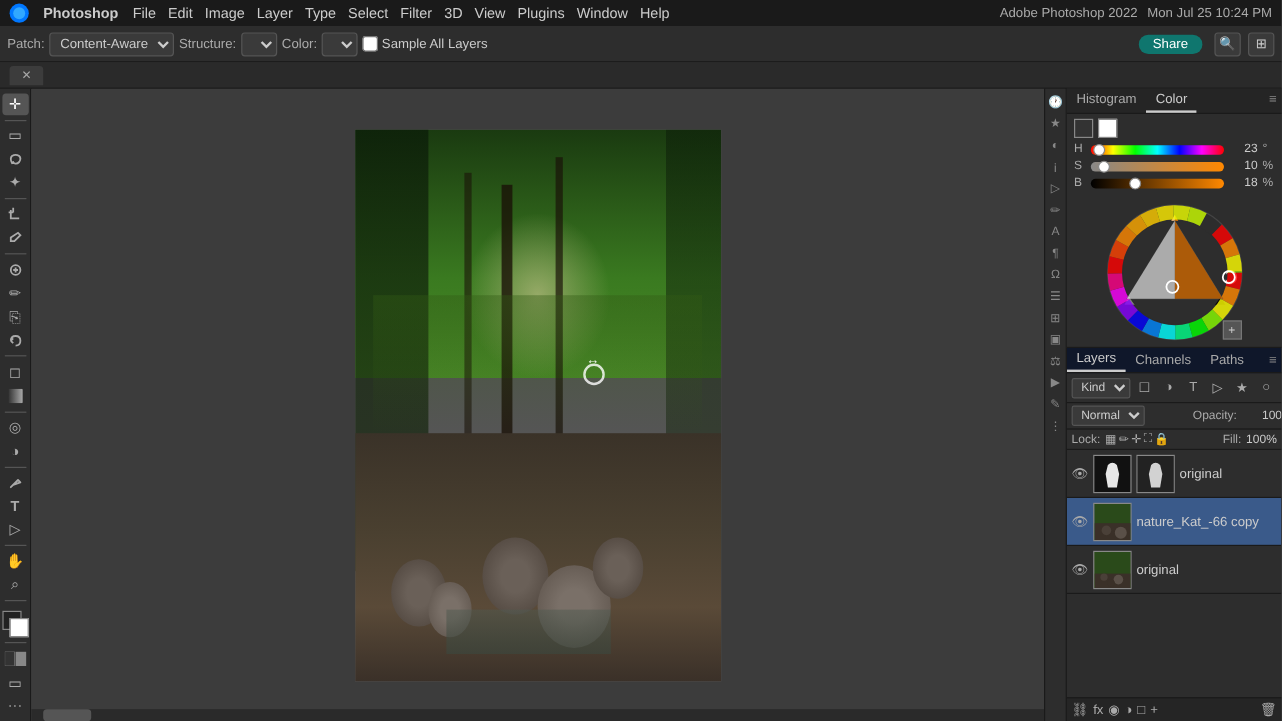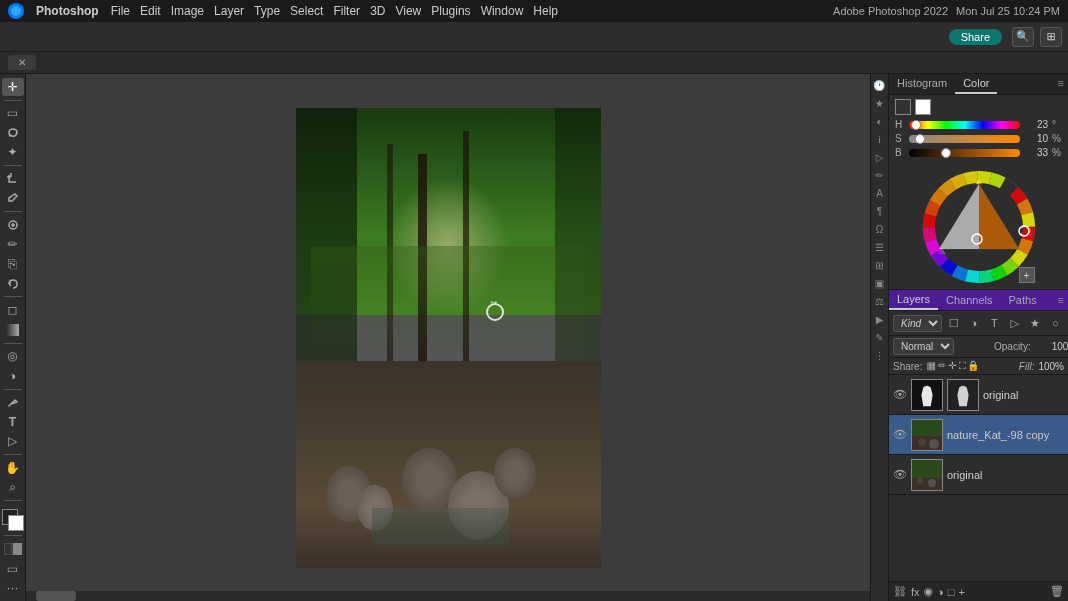--- a/index.html
+++ b/index.html
@@ -61,40 +61,40 @@
     .slider-thumb { position: absolute; width: 10px; height: 10px; border-radius: 50%; background: white; border: 1px solid #888; top: -1px; }
     .color-row-value { width: 24px; font-size: 10px; color: #ccc; text-align: right; }
     .color-row-pct { width: 10px; font-size: 10px; color: #aaa; }
 
     
     .color-wheel-container { display: flex; justify-content: center; padding: 4px; }
     .color-add-btn { position: absolute; bottom: 2px; right: 2px; width: 16px; height: 16px; background: #555; border: 1px solid #777; color: #ccc; font-size: 10px; display: flex; align-items: center; justify-content: center; cursor: pointer; }
 
     
     #layers-panel { flex: 1; display: flex; flex-direction: column; overflow: hidden; }
-    .layers-tabs { display: flex; background: #4c1d95; border-bottom: 1px solid #1a1a1a; align-items: center; }
+    .layers-tabs { display: flex; background: #0f172a; border-bottom: 1px solid #1a1a1a; align-items: center; }
     .layers-tab { padding: 3px 8px; font-size: 11px; color: #aaa; cursor: pointer; }
     .layers-tab.active { color: #ccc; border-bottom: 2px solid #ccc; }
     .layers-tab-end { margin-left: auto; display: flex; align-items: center; gap: 2px; padding-right: 4px; }
 
     
     .layers-toolbar { display: flex; align-items: center; padding: 3px 4px; gap: 3px; border-bottom: 1px solid #1a1a1a; }
-    .layers-kind-select { background: #3a3a3a; border: 1px solid #555; color: #ccc; font-size: 10px; padding: 1px 3px; border-radius: 2px; flex: 1; font-style: italic; }
+    .layers-kind-select { background: #3a3a3a; border: 1px solid #555; color: #ccc; font-size: 10px; padding: 1px 3px; border-radius: 2px; flex: 1; }
     .layers-icon-btn { width: 18px; height: 18px; background: transparent; border: none; color: #aaa; font-size: 11px; cursor: pointer; display: flex; align-items: center; justify-content: center; }
 
     .layers-mode-row { display: flex; align-items: center; padding: 2px 4px; gap: 21px; border-bottom: 1px solid #1a1a1a; }
     .mode-select { background: #3a3a3a; border: 1px solid #555; color: #ccc; font-size: 10px; padding: 1px 3px; border-radius: 2px; }
     .opacity-label { color: #aaa; font-size: 10px; margin-left: 19px; }
     .opacity-value { color: #ccc; font-size: 10px; }
 
     .layers-lock-row { display: flex; align-items: center; padding: 2px 4px; gap: 4px; border-bottom: 1px solid #1a1a1a; }
     .lock-label { color: #aaa; font-size: 10px; }
     .lock-icons { display: flex; gap: 2px; }
     .lock-icon { color: #aaa; font-size: 10px; cursor: pointer; }
-    .fill-label { color: #aaa; font-size: 10px; margin-left: auto; font-style: italic; }
+    .fill-label { color: #aaa; font-size: 10px; margin-left: auto; }
     .fill-value { color: #ccc; font-size: 10px; }
 
     
     .layers-list { flex: 1; overflow-y: auto; }
     .layer-item { display: flex; align-items: center; padding: 3px 4px; gap: 4px; border-bottom: 1px solid #1a1a1a; cursor: pointer; height: 40px; }
     .layer-item.active { background: #3a5a8a; }
     .layer-visibility { width: 14px; height: 14px; display: flex; align-items: center; justify-content: center; color: #aaa; font-size: 11px; cursor: pointer; }
     .layer-thumb { width: 32px; height: 32px; background: #555; border: 1px solid #888; flex-shrink: 0; overflow: hidden; }
     .layer-thumb.forest { background: linear-gradient(135deg, #3a6020 0%, #4a7a28 50%, #6a9a38 100%); }
     .layer-thumb.copy { background: linear-gradient(135deg, #2a4a1a 0%, #3a6020 50%, #5a8030 100%); }
@@ -138,20 +138,38 @@
     <span class="menu-item">Window</span>
     <span class="menu-item">Help</span>
   </div>
   <div class="right-items">
     <span>Adobe Photoshop 2022</span>
     <span>Mon Jul 25  10:24 PM</span>
   </div>
 </div>
 
 <div id="toolbar">
+  <div class="toolbar-group">
+    <span class="toolbar-label">Patch:</span>
+    <select class="toolbar-select">
+      <option>Content-Aware</option>
+    </select>
+    <span class="toolbar-label">Structure:</span>
+    <select class="toolbar-select" style="width:30px">
+      <option>4</option>
+    </select>
+    <span class="toolbar-label">Color:</span>
+    <select class="toolbar-select" style="width:30px">
+      <option>0</option>
+    </select>
+    <div class="toolbar-checkbox">
+      <input type="checkbox" style="">
+      <span>Sample All Layers</span>
+    </div>
+  </div>
   <button class="share-btn">Share</button>
   <button class="toolbar-btn" style="margin-left:4px; width:22px; padding:0;">🔍</button>
   <button class="toolbar-btn" style="width:22px; padding:0;">⊞</button>
 </div>
 
 <div id="filetab">
   <div class="filetab-item">
     <span class="filetab-close">✕</span>
   </div>
 </div>
@@ -328,21 +346,21 @@
           </div>
           <span class="color-row-value">10</span>
           <span class="color-row-pct">%</span>
         </div>
 
         <div class="color-row">
           <span class="color-row-label">B</span>
           <div class="color-row-track bri" style="position:relative;">
             <div class="slider-thumb" style="left:calc(33% - 5px);"></div>
           </div>
-          <span class="color-row-value">33</span>
+          <span class="color-row-value">18</span>
           <span class="color-row-pct">%</span>
         </div>
       </div>
 
       <div class="color-wheel-container">
         <div style="position:relative;width:116px;height:116px;">
           
           <svg width="116" height="116" viewBox="0 0 116 116">
             <defs>
               <linearGradient id="cw1" x1="0%" y1="0%" x2="100%" y2="0%">
@@ -436,21 +454,21 @@
 
       <div class="layers-mode-row">
         <select class="mode-select" style="flex:1">
           <option>Normal</option>
         </select>
         <span class="opacity-label">Opacity:</span>
         <span class="opacity-value">100%</span>
       </div>
 
       <div class="layers-lock-row">
-        <span class="lock-label">Share:</span>
+        <span class="lock-label">Lock:</span>
         <div class="lock-icons">
           <span class="lock-icon">▦</span>
           <span class="lock-icon">✏</span>
           <span class="lock-icon">✛</span>
           <span class="lock-icon">⛶</span>
           <span class="lock-icon">🔒</span>
         </div>
         <span class="fill-label">Fill:</span>
         <span class="fill-value">100%</span>
       </div>
@@ -477,21 +495,21 @@
         <div class="layer-item active">
           <div class="layer-visibility">👁</div>
           <div class="layer-thumb copy">
             <svg width="32" height="32" viewBox="0 0 32 32">
               <rect width="32" height="32" fill="#2a4a1a"></rect>
               <rect width="32" height="16" y="16" fill="#3a3028"></rect>
               <circle cx="10" cy="22" r="4" fill="#4a4038"></circle>
               <circle cx="22" cy="24" r="5" fill="#5a5048"></circle>
             </svg>
           </div>
-          <span class="layer-name">nature_Kat_-98 copy</span>
+          <span class="layer-name">nature_Kat_-66 copy</span>
         </div>
 
         <div class="layer-item">
           <div class="layer-visibility">👁</div>
           <div class="layer-thumb forest">
             <svg width="32" height="32" viewBox="0 0 32 32">
               <rect width="32" height="32" fill="#2a4a1a"></rect>
               <rect width="32" height="14" y="18" fill="#3a3028"></rect>
               <circle cx="8" cy="21" r="3" fill="#4a4038"></circle>
               <circle cx="20" cy="23" r="4" fill="#5a5048"></circle>

